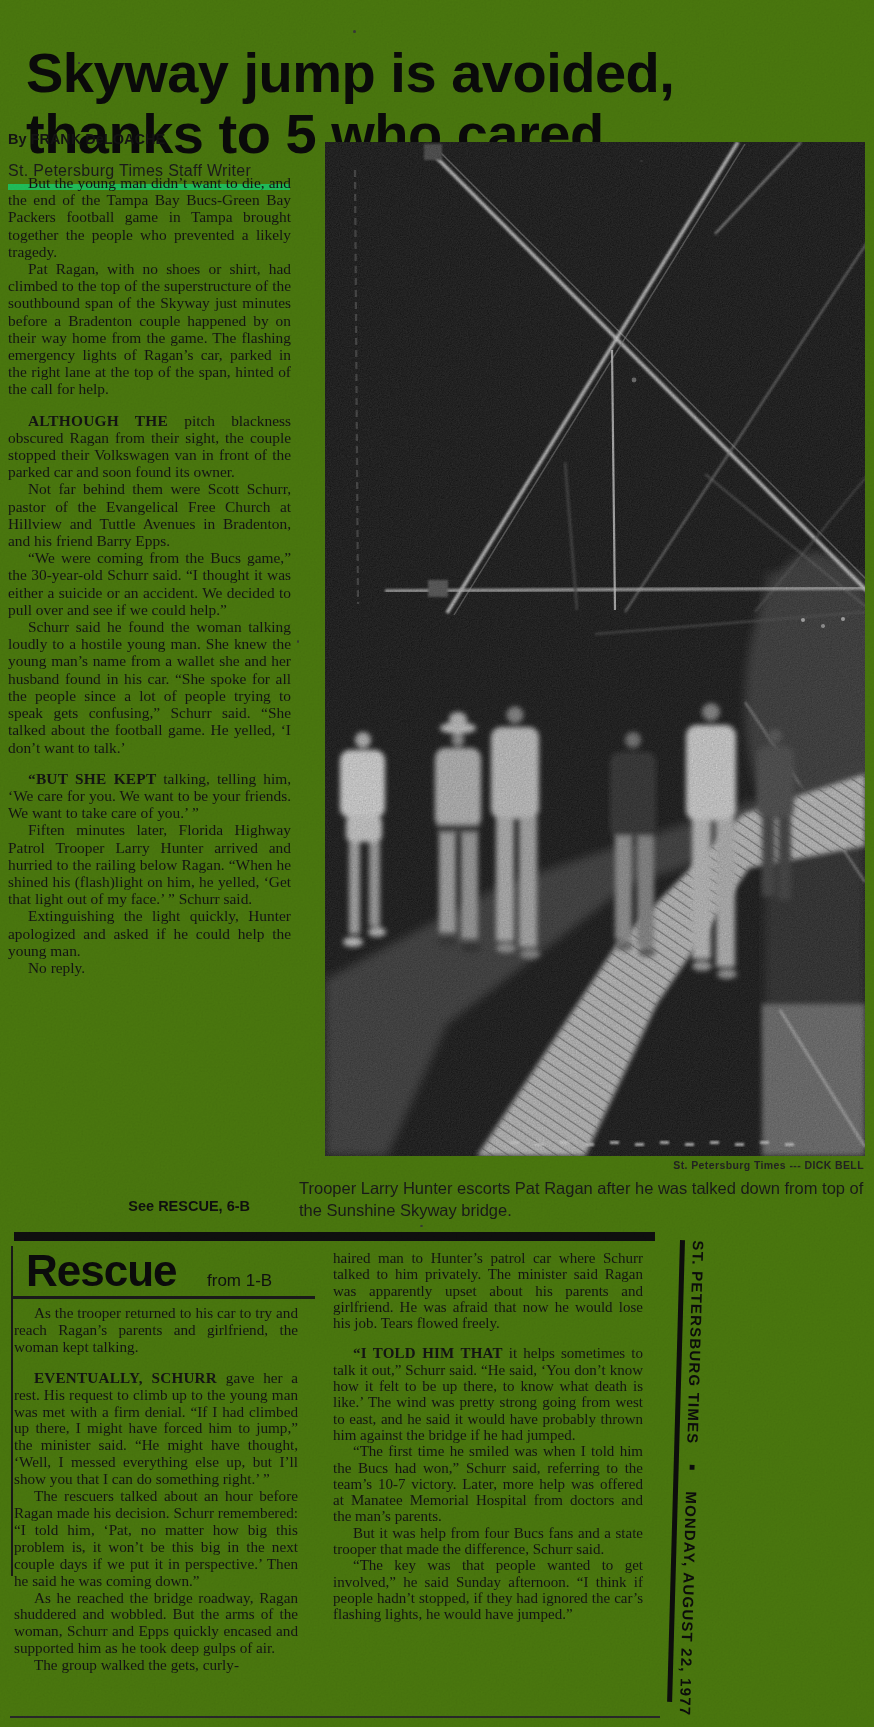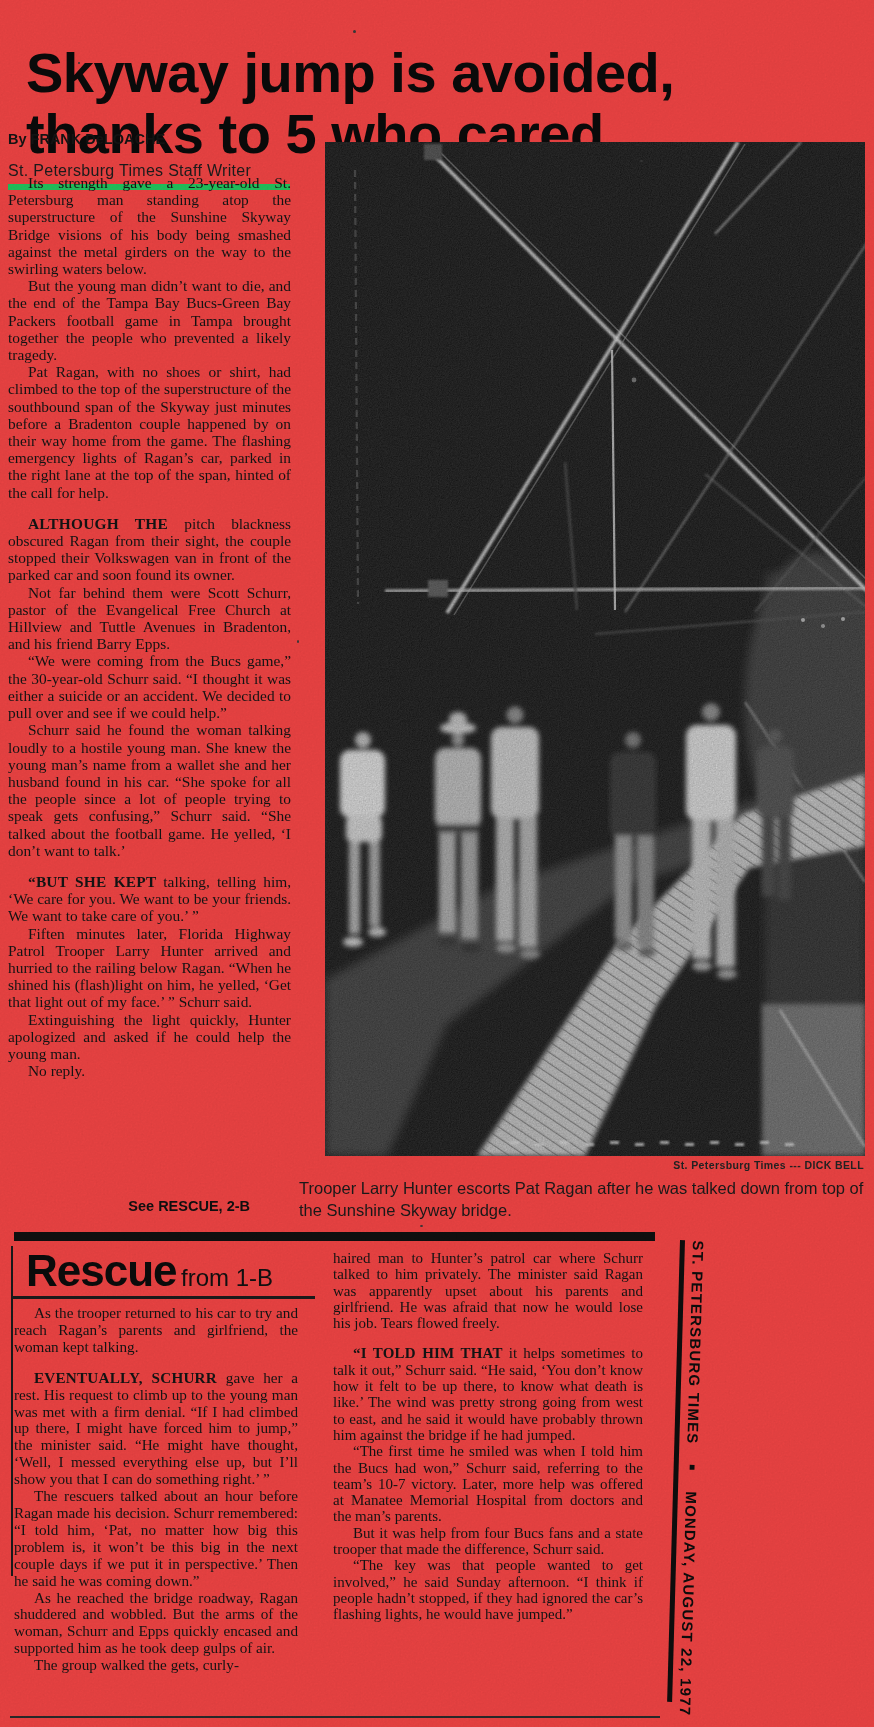--- a/index.html
+++ b/index.html
@@ -1,16 +1,16 @@
 <!DOCTYPE html>
 <html><head>
 <meta charset="utf-8">
 <style>
   html,body{margin:0;padding:0;background:#cfcecb;}
-  .page{position:relative;width:874px;height:1727px;background:#ef4444;overflow:hidden;
+  .page{position:relative;width:874px;height:1727px;background:#4d7c0f;overflow:hidden;
         font-family:"Liberation Serif",serif;color:#151515;}
   .texture{position:absolute;left:0;top:0;pointer-events:none;}
 
   .headline{position:absolute;left:26px;top:4px;width:830px;
             font-family:"Liberation Sans",sans-serif;font-weight:bold;
             font-size:56px;line-height:61px;letter-spacing:-.5px;color:#0b0b0b;}
   .byline{position:absolute;left:8px;top:131px;width:282px;border-bottom:6px solid #22c55e;
           padding-bottom:4px;font-family:"Liberation Sans",sans-serif;}
   .byline .author{font-weight:bold;font-size:14.5px;}
   .byline .org{font-weight:normal;font-size:16px;letter-spacing:.3px;margin-top:15px;color:#1d1d1d;}
@@ -29,21 +29,21 @@
   .credit{position:absolute;left:520px;top:1159px;width:344px;text-align:right;
           font-family:"Liberation Sans",sans-serif;font-weight:bold;font-size:10.5px;
           letter-spacing:.4px;color:#242424;}
   .caption{position:absolute;left:299px;top:1177px;width:566px;
            font-family:"Liberation Sans",sans-serif;font-size:16.5px;line-height:22px;color:#1b1b1b;}
 
   .bar{position:absolute;left:14px;top:1232px;width:641px;height:9px;background:#101010;}
   .left-rule{position:absolute;left:11px;top:1246px;width:2px;height:330px;background:#1b1b1b;}
   .rescue-head{position:absolute;left:26px;top:1246px;font-family:"Liberation Sans",sans-serif;white-space:nowrap;}
   .rescue-title{font-weight:bold;font-size:44px;letter-spacing:-1px;color:#0c0c0c;}
-  .rescue-from{font-size:24px;color:#111;}
+  .rescue-from{font-size:17px;margin-left:26px;color:#111;}
   .rescue-rule{position:absolute;left:13px;top:1296px;width:302px;height:3px;background:#1c1c1c;}
   .rescue-left{position:absolute;left:14px;top:1305px;width:284px;font-size:15.2px;line-height:16.9px;}
   .rescue-right{position:absolute;left:333px;top:1250px;width:310px;font-size:15px;line-height:16.3px;}
 
   .masthead{position:absolute;left:680px;top:1240px;height:462px;border-left:5px solid #0e0e0e;
             padding-left:5px;writing-mode:vertical-rl;white-space:nowrap;
             font-family:"Liberation Sans",sans-serif;font-weight:bold;font-size:15px;
             letter-spacing:1.2px;color:#0d0d0d;transform:rotate(1.6deg);transform-origin:top left;}
   .masthead .sq{font-size:10px;margin:12px 0;}
 
@@ -56,34 +56,33 @@
 <div class="page">
 
   <h1 class="headline"><span>Skyway jump is avoided,</span><br><span>thanks to 5 who cared</span></h1>
 
   <div class="byline">
     <div class="author">By FRANK DeLOACHE</div>
     <div class="org">St. Petersburg Times Staff Writer</div>
   </div>
 
   <div class="col main-col">
-      <p>Its strength gave a 23-year-old St. Petersburg man standing atop the superstructure of the Sunshine Skyway Bridge visions of his body being smashed against the metal girders on the way to the swirling waters below.</p>
       <p>But the young man didn’t want to die, and the end of the Tampa Bay Bucs-Green Bay Packers football game in Tampa brought together the people who prevented a likely tragedy.</p>
       <p>Pat Ragan, with no shoes or shirt, had climbed to the top of the superstructure of the southbound span of the Skyway just minutes before a Bradenton couple happened by on their way home from the game. The flashing emergency lights of Ragan’s car, parked in the right lane at the top of the span, hinted of the call for help.</p>
       <p class="lead-para"><strong>ALTHOUGH THE </strong>pitch blackness obscured Ragan from their sight, the couple stopped their Volkswagen van in front of the parked car and soon found its owner.</p>
       <p>Not far behind them were Scott Schurr, pastor of the Evangelical Free Church at Hillview and Tuttle Avenues in Bradenton, and his friend Barry Epps.</p>
       <p>“We were coming from the Bucs game,” the 30-year-old Schurr said. “I thought it was either a suicide or an accident. We decided to pull over and see if we could help.”</p>
       <p>Schurr said he found the woman talking loudly to a hostile young man. She knew the young man’s name from a wallet she and her husband found in his car. “She spoke for all the people since a lot of people trying to speak gets confusing,” Schurr said. “She talked about the football game. He yelled, ‘I don’t want to talk.’</p>
       <p class="lead-para"><strong>“BUT SHE KEPT </strong>talking, telling him, ‘We care for you. We want to be your friends. We want to take care of you.’ ”</p>
       <p>Fiften minutes later, Florida Highway Patrol Trooper Larry Hunter arrived and hurried to the railing below Ragan. “When he shined his (flash)light on him, he yelled, ‘Get that light out of my face.’ ” Schurr said.</p>
       <p>Extinguishing the light quickly, Hunter apologized and asked if he could help the young man.</p>
       <p>No reply.</p>
     </div>
 
-  <div class="see-note">See RESCUE, 2-B</div>
+  <div class="see-note">See RESCUE, 6-B</div>
 
   <div class="photo-wrap">
     <svg width="540" height="1014" viewBox="0 0 540 1014">
       <defs>
         <filter id="b1">
             <feGaussianBlur stdDeviation="1.1"></feGaussianBlur>
           </filter>
         <filter id="b2">
             <feGaussianBlur stdDeviation="2.4"></feGaussianBlur>
           </filter>

